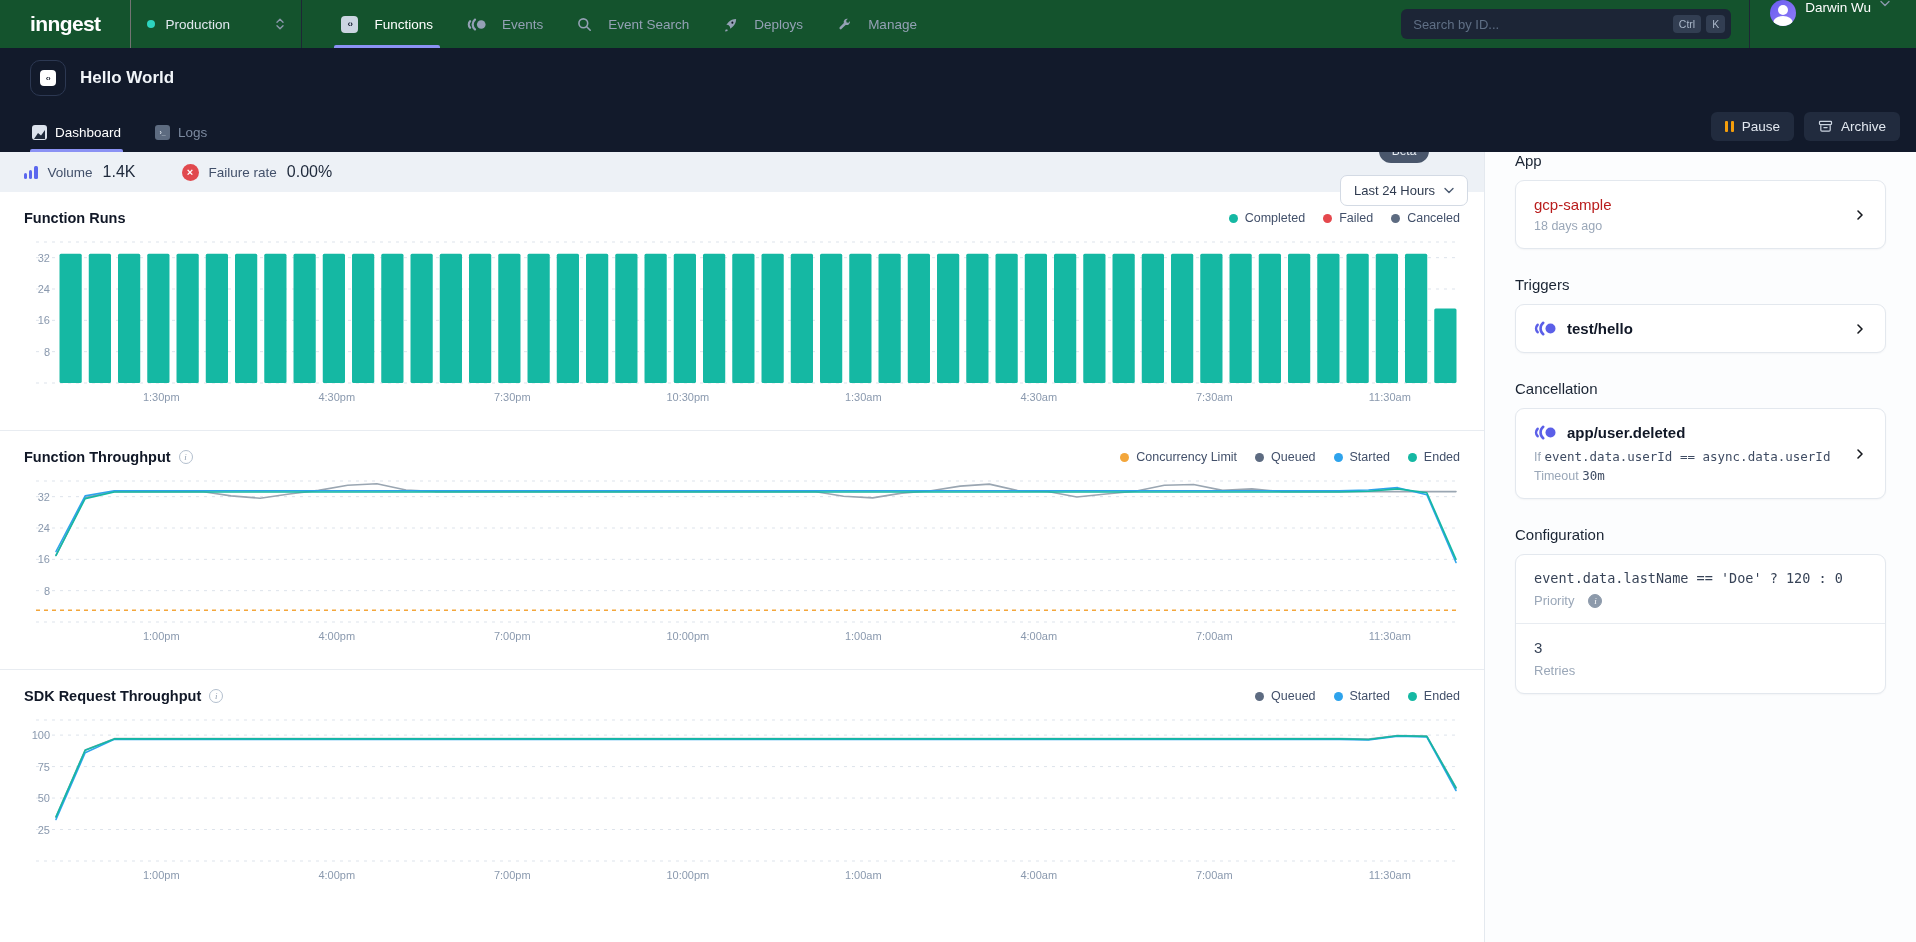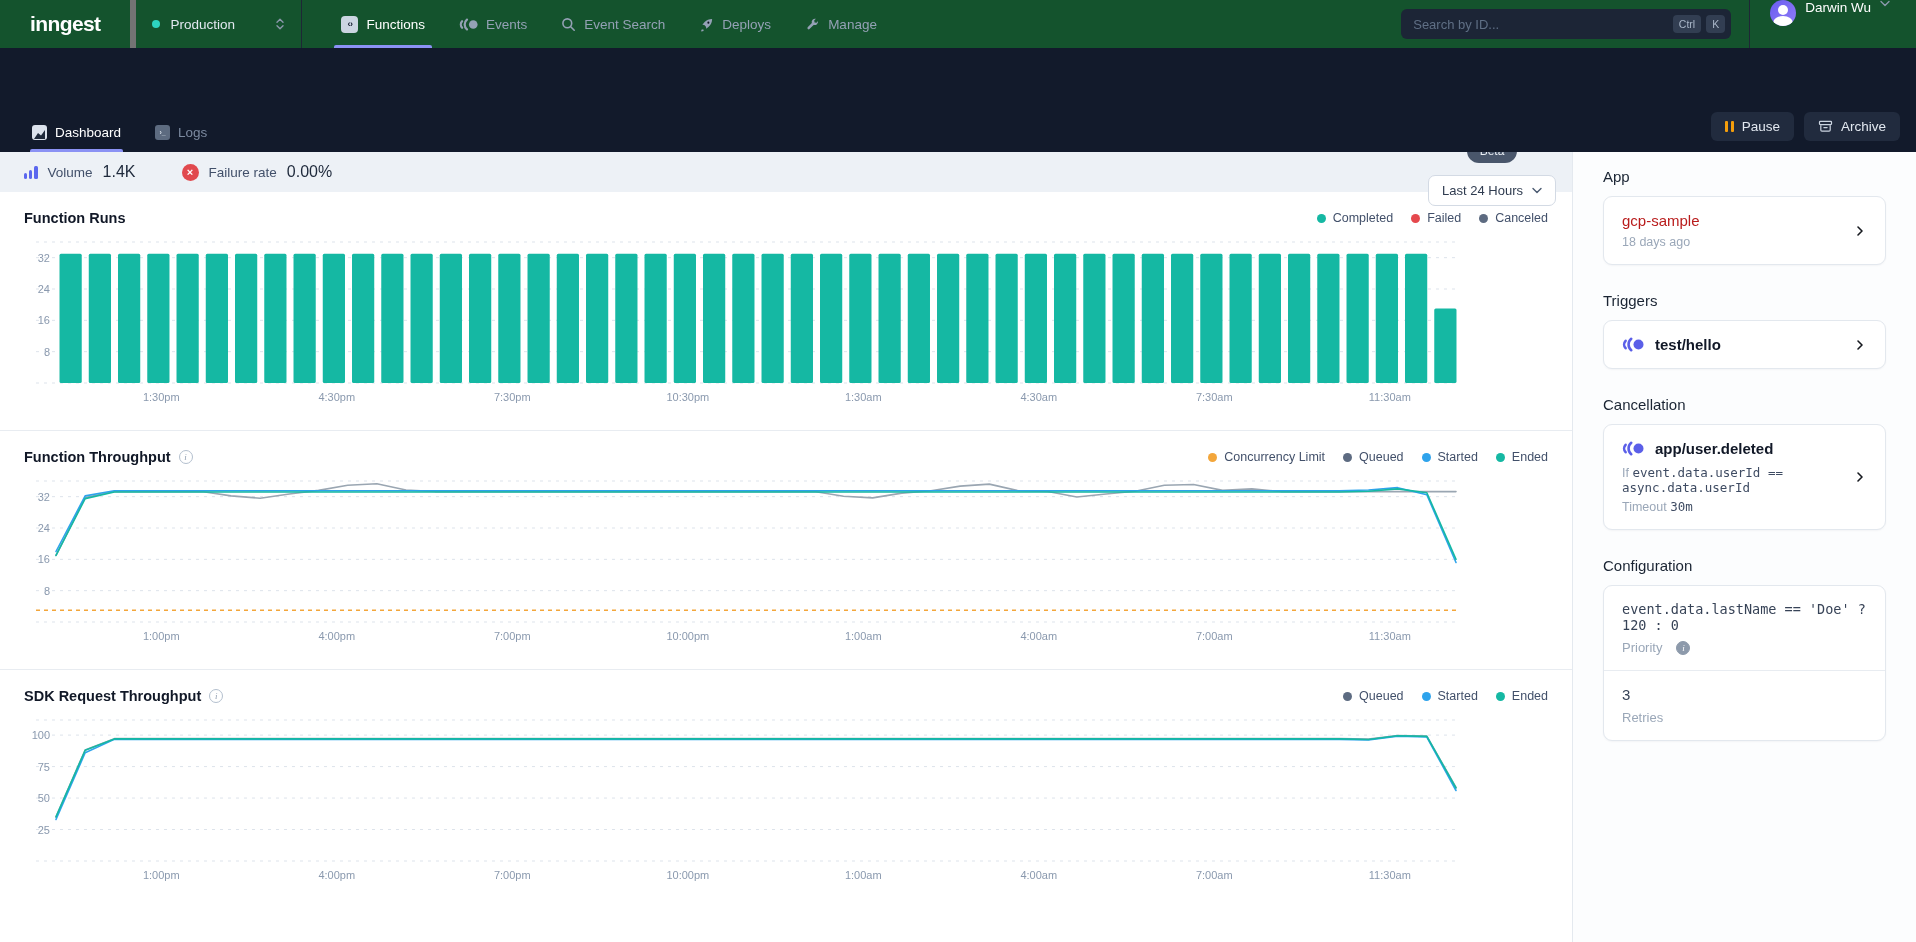--- a/index.html
+++ b/index.html
@@ -5,25 +5,25 @@
   * { margin:0; padding:0; box-sizing:border-box; }
   html,body { width:1916px; height:942px; overflow:hidden; background:#fff;
     font-family:"Liberation Sans","DejaVu Sans",sans-serif; }
   .mono { font-family:"DejaVu Sans Mono","Liberation Mono",monospace; }
 
   
   .navbar { height:48px; background:#14532d; display:flex; align-items:stretch; color:#e5eaf2; }
   .logo { display:flex; align-items:center; padding:0 30px; font-size:21px; font-weight:800;
     letter-spacing:-0.6px; color:#fff; }
   .env-select { display:flex; align-items:center; gap:10px; padding:0 16px; width:172px;
-    border-left:6px solid #737373; border-right:1px solid #1e2736; cursor:pointer; }
+    border-left:1px solid #737373; border-right:1px solid #1e2736; cursor:pointer; }
   .env-dot { width:8px; height:8px; border-radius:50%; background:#2dd4bf; }
   .env-label { font-size:13.5px; color:#e2e8f0; flex:1; }
   .nav-items { display:flex; align-items:stretch; margin-left:22px; }
-  .nav-item { position:relative; display:flex; align-items:center; gap:8px; padding:0 17px;
+  .nav-item { position:relative; display:flex; align-items:center; gap:16px; padding:0 17px;
     font-size:13.5px; color:#94a1b5; cursor:pointer; }
   .nav-item.active { color:#fff; }
   .nav-item.active::after { content:""; position:absolute; left:10px; right:10px; bottom:0;
     height:3px; background:#8b92f4; border-radius:2px 2px 0 0; }
   .icon-tile { display:inline-flex; align-items:center; justify-content:center;
     width:17px; height:17px; border-radius:4px; background:#cbd5e1; }
   .icon-tile::after { content:"‹›"; font-size:9px; font-weight:700; color:#0f172a; letter-spacing:-0.5px; }
   .navsearch { margin-left:auto; display:flex; align-items:center; }
   .search-box { width:330px; height:30px; background:#1c2536; border-radius:6px; display:flex;
     align-items:center; padding:0 6px 0 12px; margin-right:18px; }
@@ -99,21 +99,21 @@
     font-size:9px; display:inline-flex; align-items:center; justify-content:center; margin-left:8px;
     font-family:"Liberation Serif",serif; font-style:italic; }
   .info-icon::after { content:"i"; }
   .info-icon.filled { background:#8d9aab; border-color:#8d9aab; color:#fff; width:14px; height:14px; }
   .legend { margin-left:auto; display:flex; gap:18px; }
   .legend-item { display:flex; align-items:center; gap:7px; font-size:12.5px; color:#42506a; }
   .legend-item .dot { width:9px; height:9px; border-radius:50%; display:inline-block; }
   .chart-host { width:1436px; height:168px; }
 
   
-  .sidebar { width:344px; border-left:1px solid #e4e9ef; background:#fcfdfe; padding:16px 30px;
+  .sidebar { width:432px; border-left:1px solid #e4e9ef; background:#fcfdfe; padding:0 30px;
     overflow:hidden; }
   .side-section { margin-bottom:27px; }
   .side-title { font-size:15px; color:#1a2433; font-weight:500; margin-bottom:11px; }
   .card { background:#fff; border:1px solid #e3e8ee; border-radius:9px; padding:15px 18px;
     box-shadow:0 1px 2px rgba(16,24,40,.04); display:flex; align-items:center; cursor:pointer; }
   .card .grow { flex:1; min-width:0; }
   .card-name { font-size:15px; color:#b91c1c; font-weight:500; }
   .card-sub { font-size:12.5px; color:#9aa7b8; margin-top:6px; }
   .event-row { display:flex; align-items:center; gap:11px; }
   .event-name { font-size:15px; font-weight:600; color:#111827; }
@@ -191,20 +191,26 @@
   <div class="user-area">
     <span class="avatar"></span>
     <span class="user-name">Darwin Wu</span>
     <svg width="10" height="7" viewBox="0 0 10 7">
       <path d="M1 1.5 L5 5.5 L9 1.5" stroke="#8b98ab" stroke-width="1.4" fill="none" stroke-linecap="round" stroke-linejoin="round"></path>
     </svg>
   </div>
 </nav>
 
 <header class="page-header">
+  <div class="title-row">
+    <span class="fn-tile">
+      <span class="fn-tile-inner"></span>
+    </span>
+    <h1 class="page-title">Hello World</h1>
+  </div>
 
   <div class="header-actions">
     <button class="hbtn">
       <span class="pause-icon">
           <span></span>
           <span></span>
         </span>
       <span>Pause</span>
     </button>
     <button class="hbtn">

